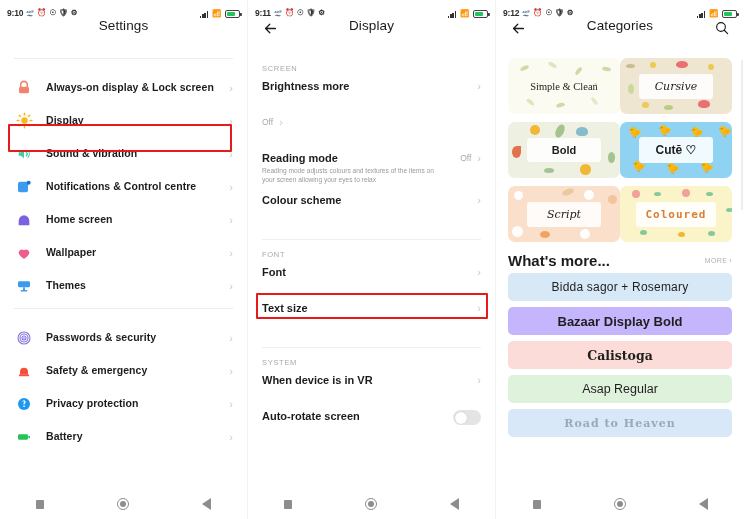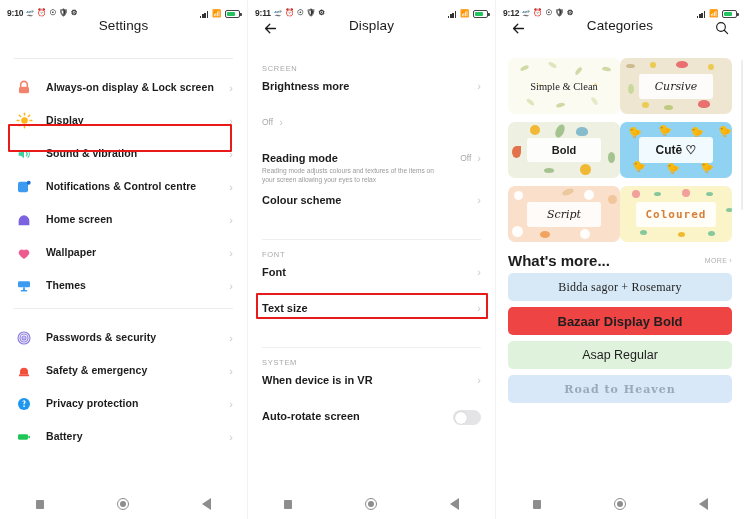--- a/index.html
+++ b/index.html
@@ -149,21 +149,21 @@
   .whats .t { flex:1; font-size: 15px; font-weight: bold; color: #1c1c1c; }
   .whats .more { font-size: 7px; color: #b0b0b0; letter-spacing: .4px; }
   .whats .more span { margin-left: 2px; }
 
   .font-list { padding: 0 12px; display:flex; flex-direction: column; gap: 6px; }
   .font-chip {
     height: 28px; border-radius: 5px;
     display:flex; align-items:center; justify-content:center;
     font-size: 12.5px; color: #1f1f1f;
   }
-  .f-bidda { font-family: Liberation Serif, serif; font-size: 12px; letter-spacing:.2px; }
+  .f-bidda { font-family: Liberation Sans, sans-serif; font-size: 12px; letter-spacing:.2px; }
   .f-bazaar { font-weight: bold; font-size: 13px; }
   .f-calistoga { font-family: "DejaVu Serif", serif; font-weight: bold; font-size: 12.5px; }
   .f-asap { font-size: 12.5px; }
   .f-road { font-family: "DejaVu Serif", serif; font-weight: bold; font-size: 11px; color:#9aa8bb; letter-spacing: 1px; }
 
   
   .navbar {
     position: absolute; bottom: 0; left: 0; right: 0; height: 30px;
     display: flex; align-items: center; justify-content: space-around;
     background: #fff;
@@ -622,22 +622,25 @@
       <span class="t">What's more...</span>
       <span class="more">
         <span>MORE</span><span>›</span>
       </span>
     </div>
 
     <div class="font-list">
       <div class="font-chip f-bidda" style="background:#d7e8f7">
         <span>Bidda sagor + Rosemary</span>
       </div>
-      <div class="font-chip f-bazaar" style="background:#ef4444">
+      <div class="font-chip f-bazaar" style="background:#c4b5fd">
         <span>Bazaar Display Bold</span>
+      </div>
+      <div class="font-chip f-calistoga" style="background:#fbdcd8">
+        <span>Calistoga</span>
       </div>
       <div class="font-chip f-asap" style="background:#dff2dc">
         <span>Asap Regular</span>
       </div>
       <div class="font-chip f-road" style="background:#d8e8f8">
         <span>Road to Heaven</span>
       </div>
     </div>
 
     <div class="scroll-hint"></div>

